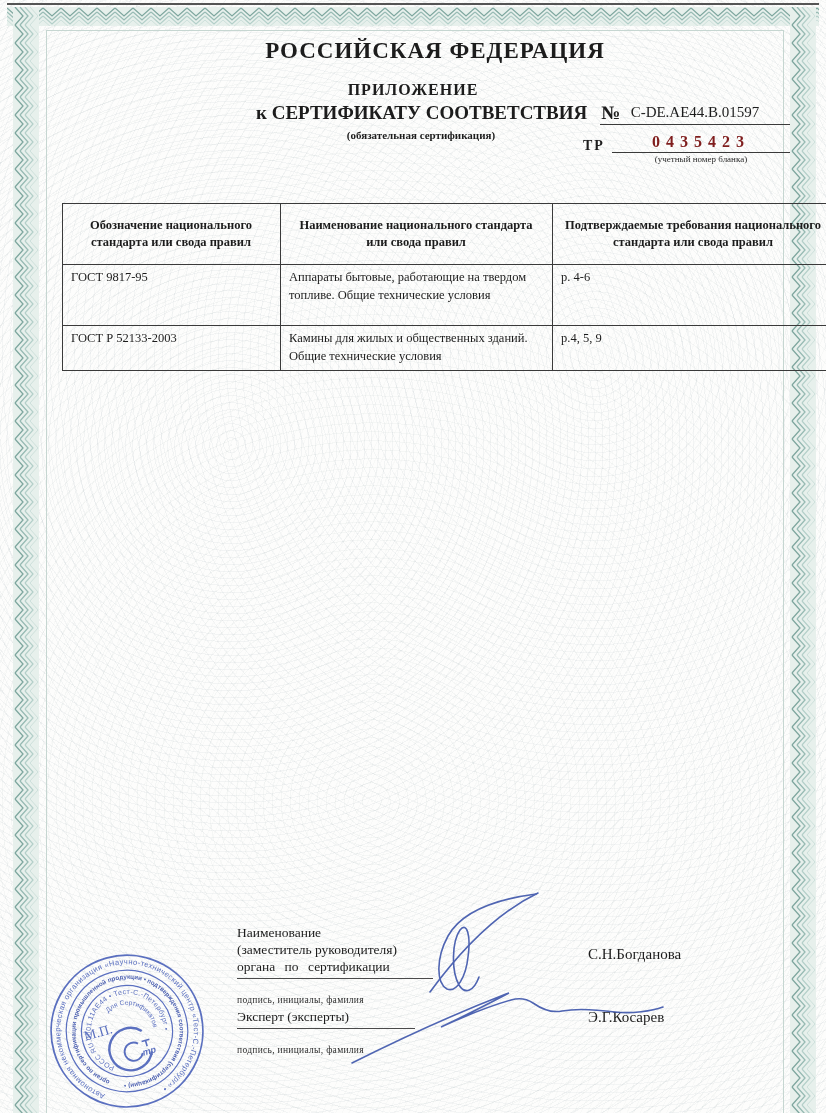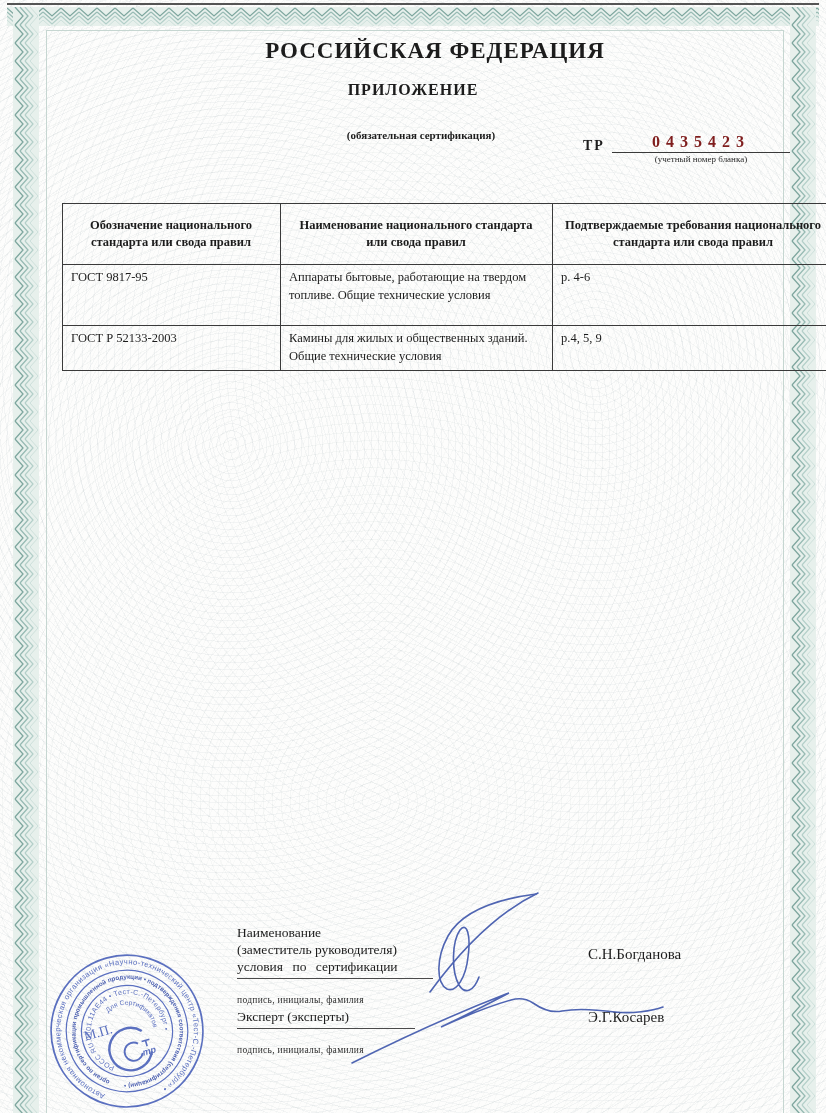--- a/index.html
+++ b/index.html
@@ -106,20 +106,24 @@
       </pattern>
     </defs>
     <rect width="26" height="1106" fill="url(#chevRight)"></rect>
   </svg>
 
   <div class="innerframe"></div>
 
   <div class="abs country">РОССИЙСКАЯ ФЕДЕРАЦИЯ</div>
   <div class="abs doctype">ПРИЛОЖЕНИЕ</div>
 
+  <div class="abs titlerow">
+    <span>к СЕРТИФИКАТУ СООТВЕТСТВИЯ</span><span class="nosign">№</span>
+  </div>
+  <div class="abs certnum">C-DE.AE44.B.01597</div>
   <div class="abs certkind">(обязательная сертификация)</div>
 
   <div class="abs trlabel">ТР</div>
   <div class="abs blanknum">
     <span class="num">0435423</span>
     <span class="cap">(учетный номер бланка)</span>
   </div>
 
 
   <table class="std">
@@ -140,21 +144,21 @@
         <td class="c1">ГОСТ Р 52133-2003</td>
         <td class="c2">Камины для жилых и общественных зданий. Общие технические условия</td>
         <td class="c3">р.4, 5, 9</td>
       </tr>
     </tbody>
   </table>
 
   <div class="abs sigblock head-block">
     <div>Наименование</div>
     <div>(заместитель руководителя)</div>
-    <div class="l3">условия по сертификации</div>
+    <div class="l3">органа по сертификации</div>
     <div class="rule"></div>
     <div class="cap">подпись, инициалы, фамилия</div>
   </div>
 
   <div class="abs sigblock expert-block">
     <div>Эксперт (эксперты)</div>
     <div class="rule"></div>
     <div class="cap">подпись, инициалы, фамилия</div>
   </div>
 

